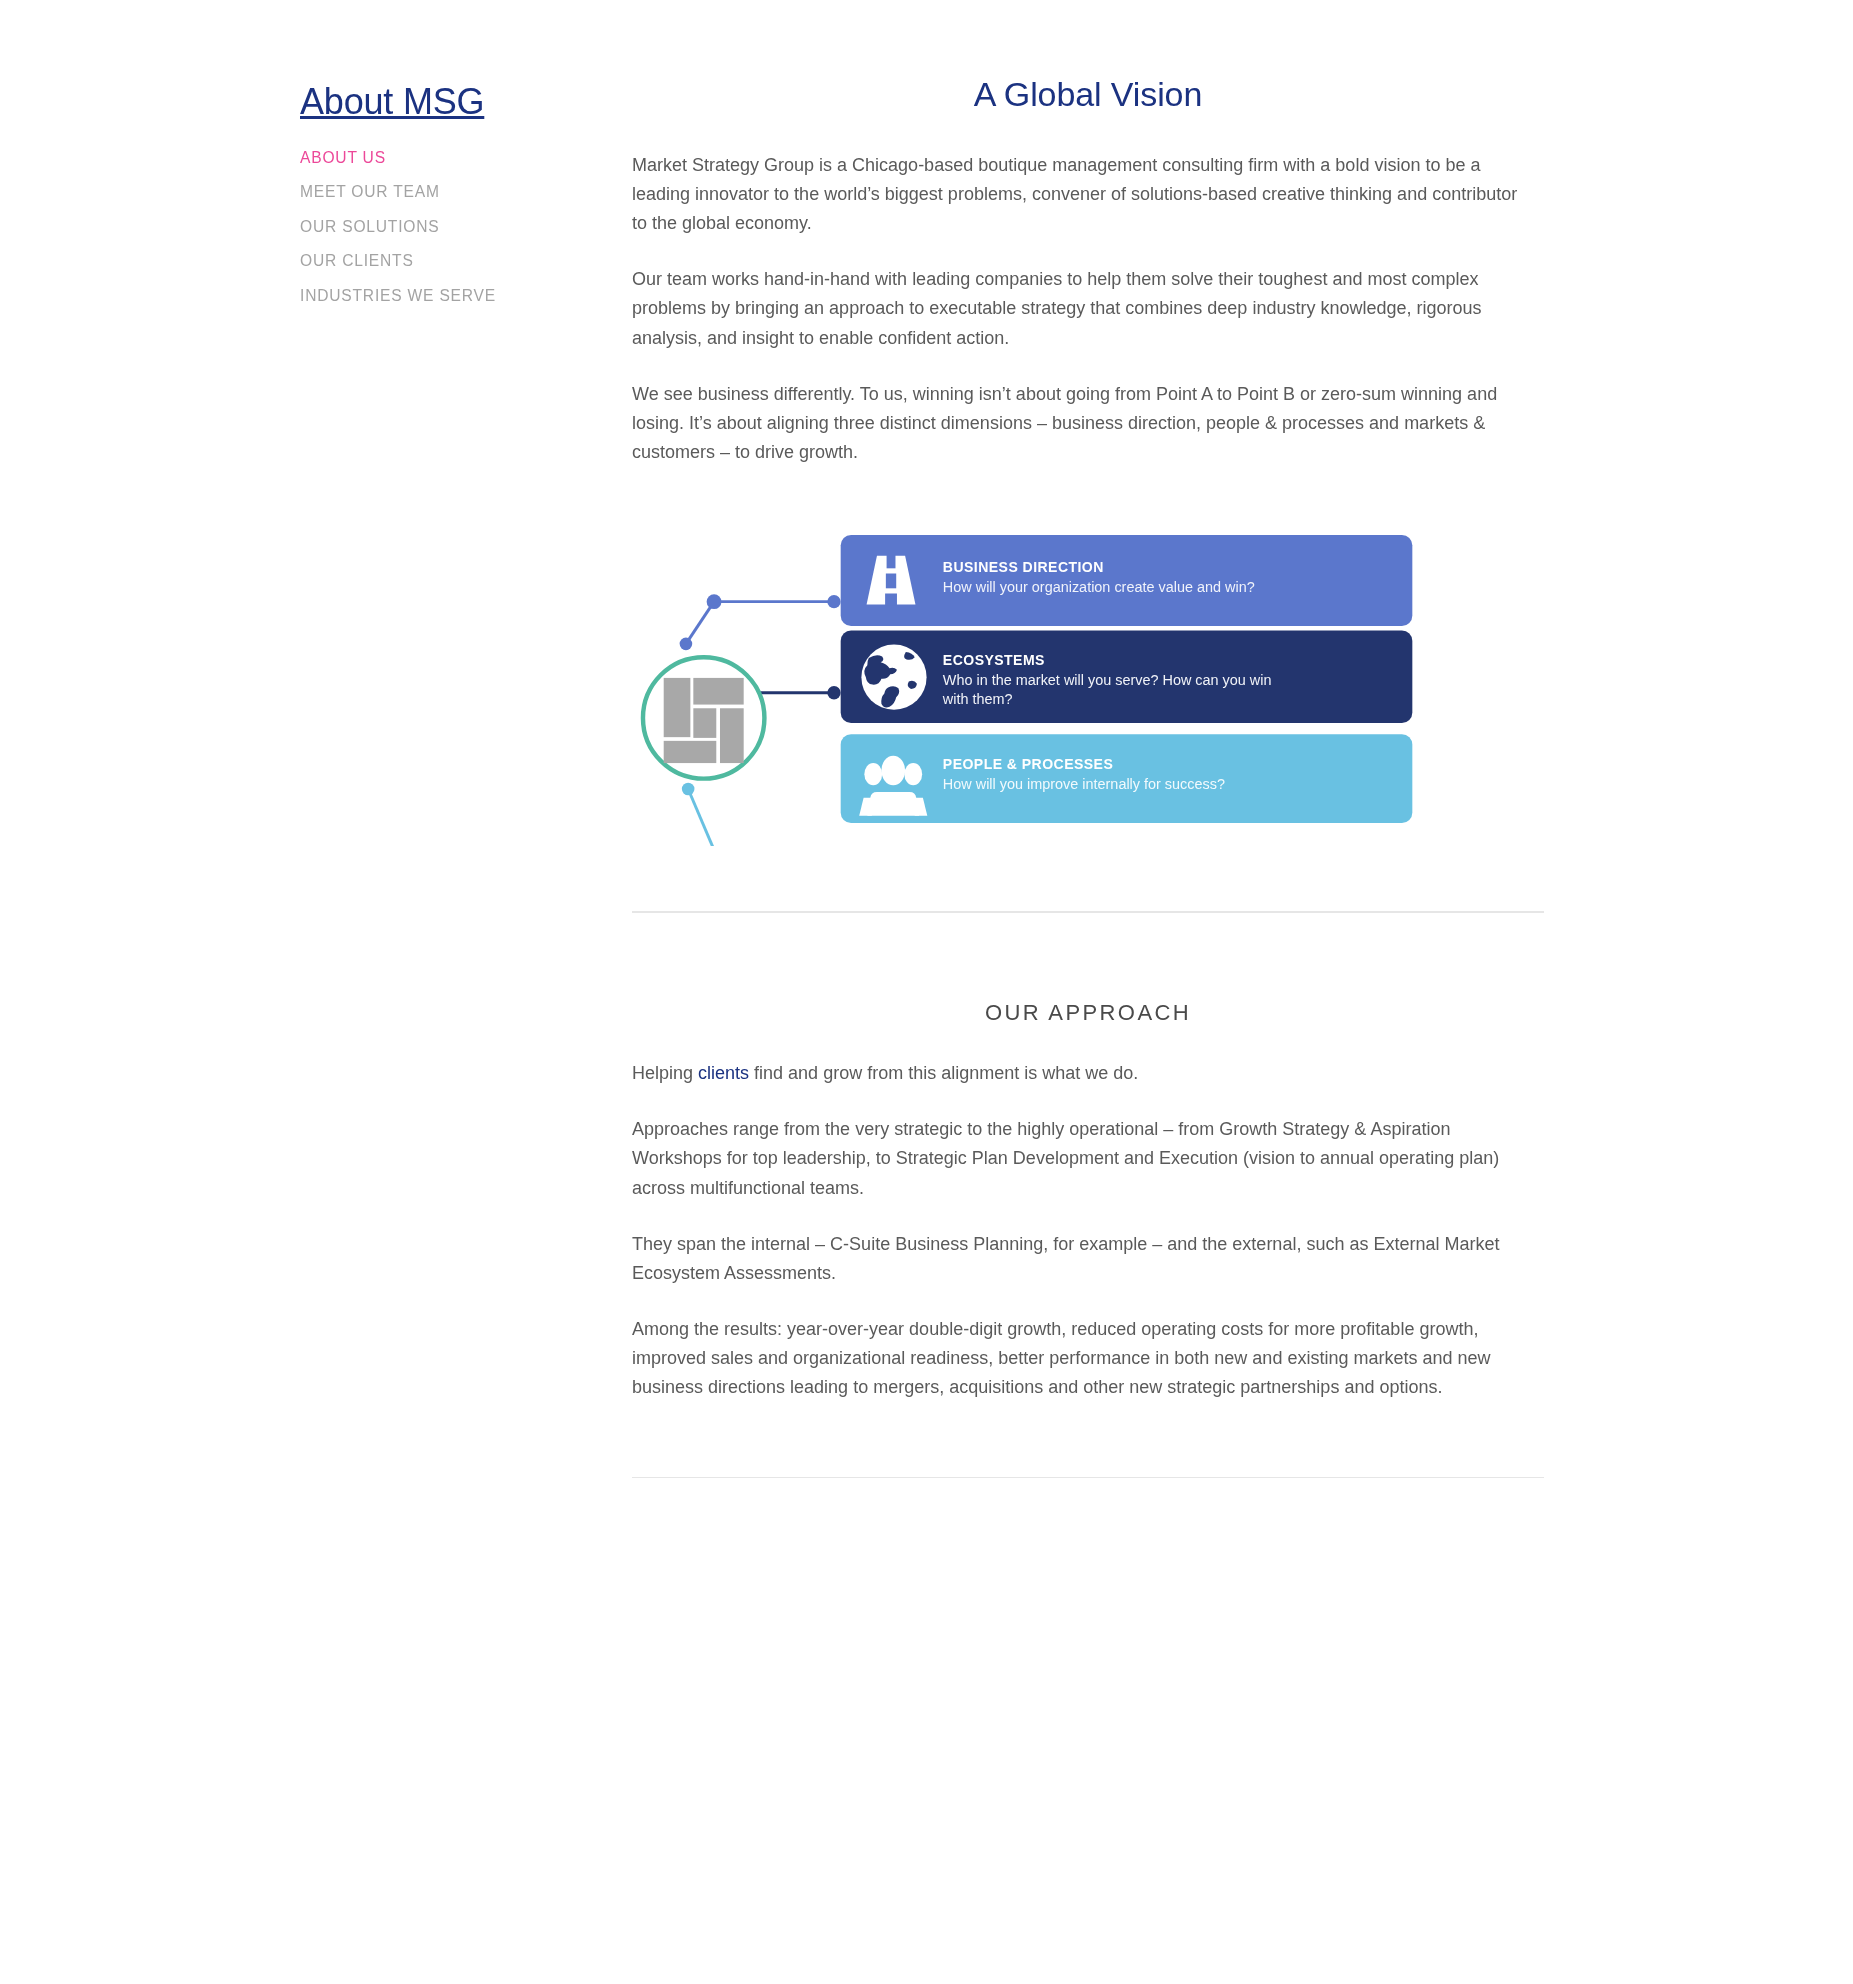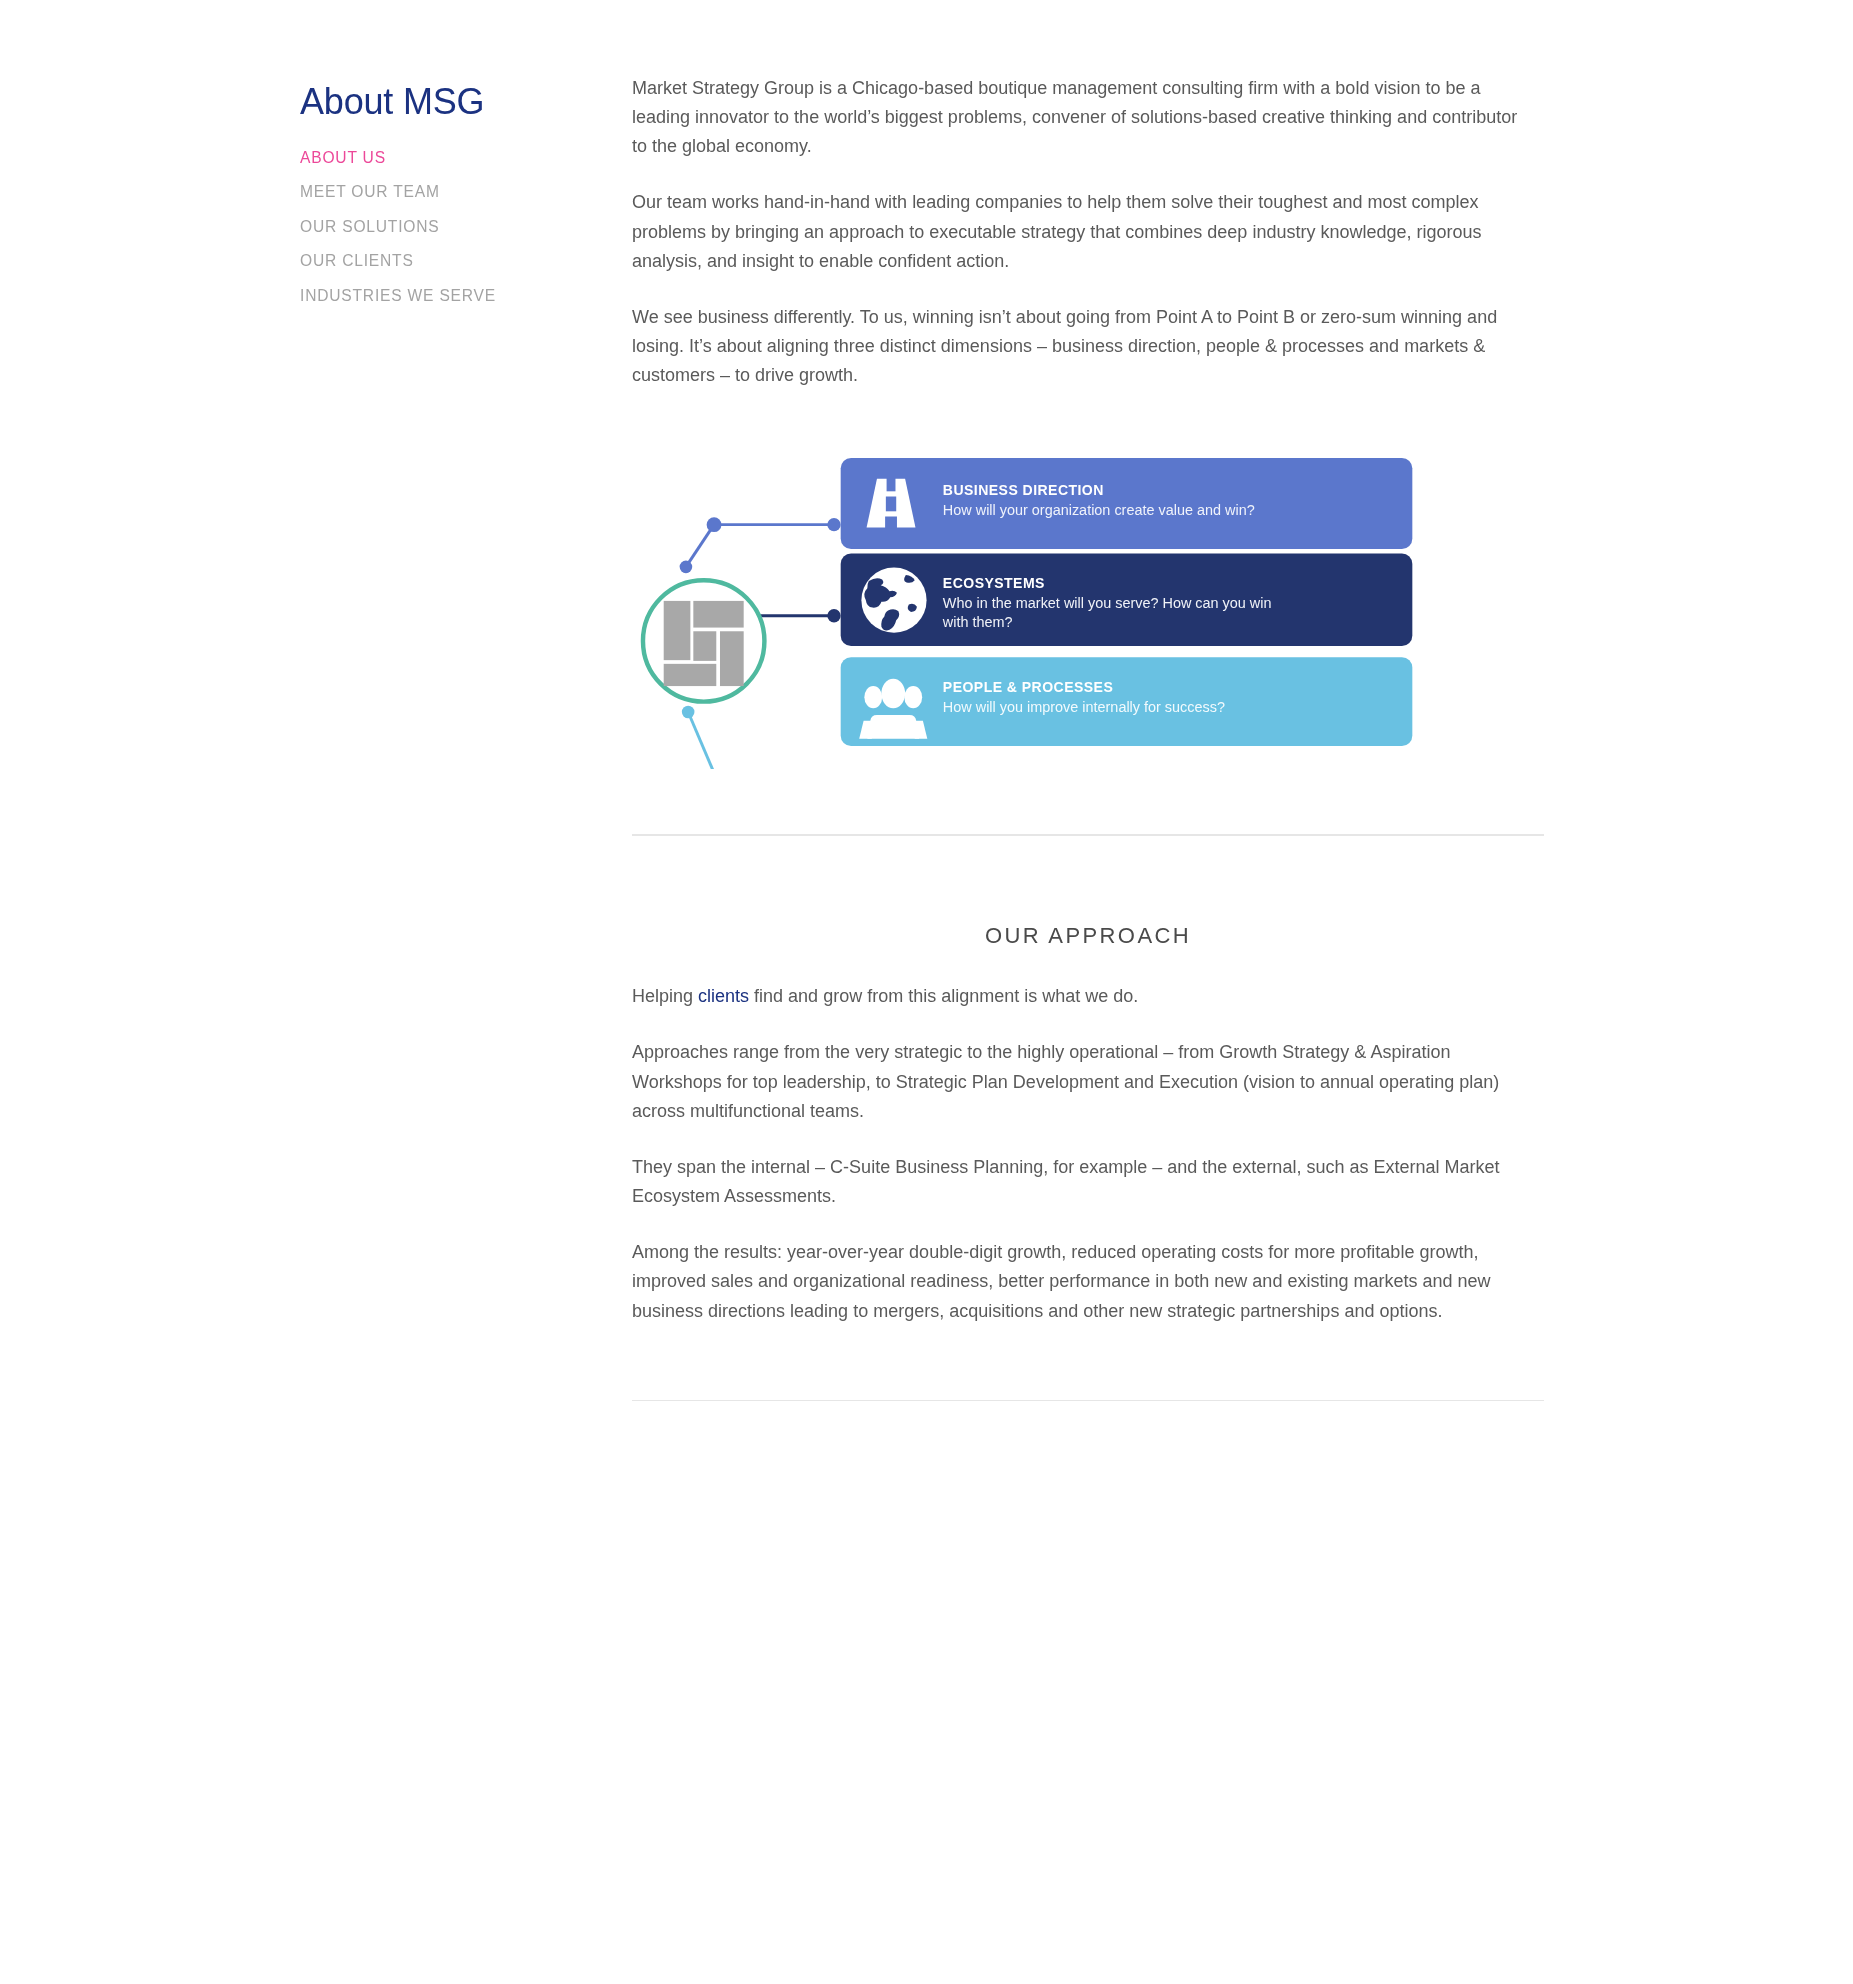--- a/index.html
+++ b/index.html
@@ -22,20 +22,21 @@
     width: 296px;
   }
   .sidebar-title {
     font-size: 36px;
     font-weight: 400;
     color: #1b3281;
     letter-spacing: -0.2px;
     line-height: 1.1;
     margin: 0 0 28px 0;
     white-space: nowrap;
+    text-decoration: underline;
   }
   .sidebar-nav { display: block; }
   .sidebar-item {
     display: block;
     font-size: 15.6px;
     letter-spacing: 0.8px;
     line-height: 1;
     color: #a3a3a3;
     padding: 0;
     margin-bottom: 19px;
@@ -115,20 +116,21 @@
     <a class="sidebar-item active" href="#">ABOUT US</a>
     <a class="sidebar-item" href="#">MEET OUR TEAM</a>
     <a class="sidebar-item" href="#">OUR SOLUTIONS</a>
     <a class="sidebar-item" href="#">OUR CLIENTS</a>
     <a class="sidebar-item" href="#">INDUSTRIES WE SERVE</a>
   </nav>
 </div>
 
 <div class="main">
 
+  <h2 class="page-title">A Global Vision</h2>
 
   <p class="para">Market Strategy Group is a Chicago-based boutique management consulting firm with a bold vision to be a leading innovator to the world’s biggest problems, convener of solutions-based creative thinking and contributor to the global economy.</p>
   <p class="para">Our team works hand-in-hand with leading companies to help them solve their toughest and most complex problems by bringing an approach to executable strategy that combines deep industry knowledge, rigorous analysis, and insight to enable confident action.</p>
   <p class="para">We see business differently. To us, winning isn’t about going from Point A to Point B or zero-sum winning and losing. It’s about aligning three distinct dimensions – business direction, people &amp; processes and markets &amp; customers – to drive growth.</p>
 
   <div class="diagram">
     <svg width="912" height="311" viewBox="0 0 1230 420" xmlns="http://www.w3.org/2000/svg">
       <defs>
         <clipPath id="globeClip">
             <circle cx="0" cy="0" r="44"></circle>

